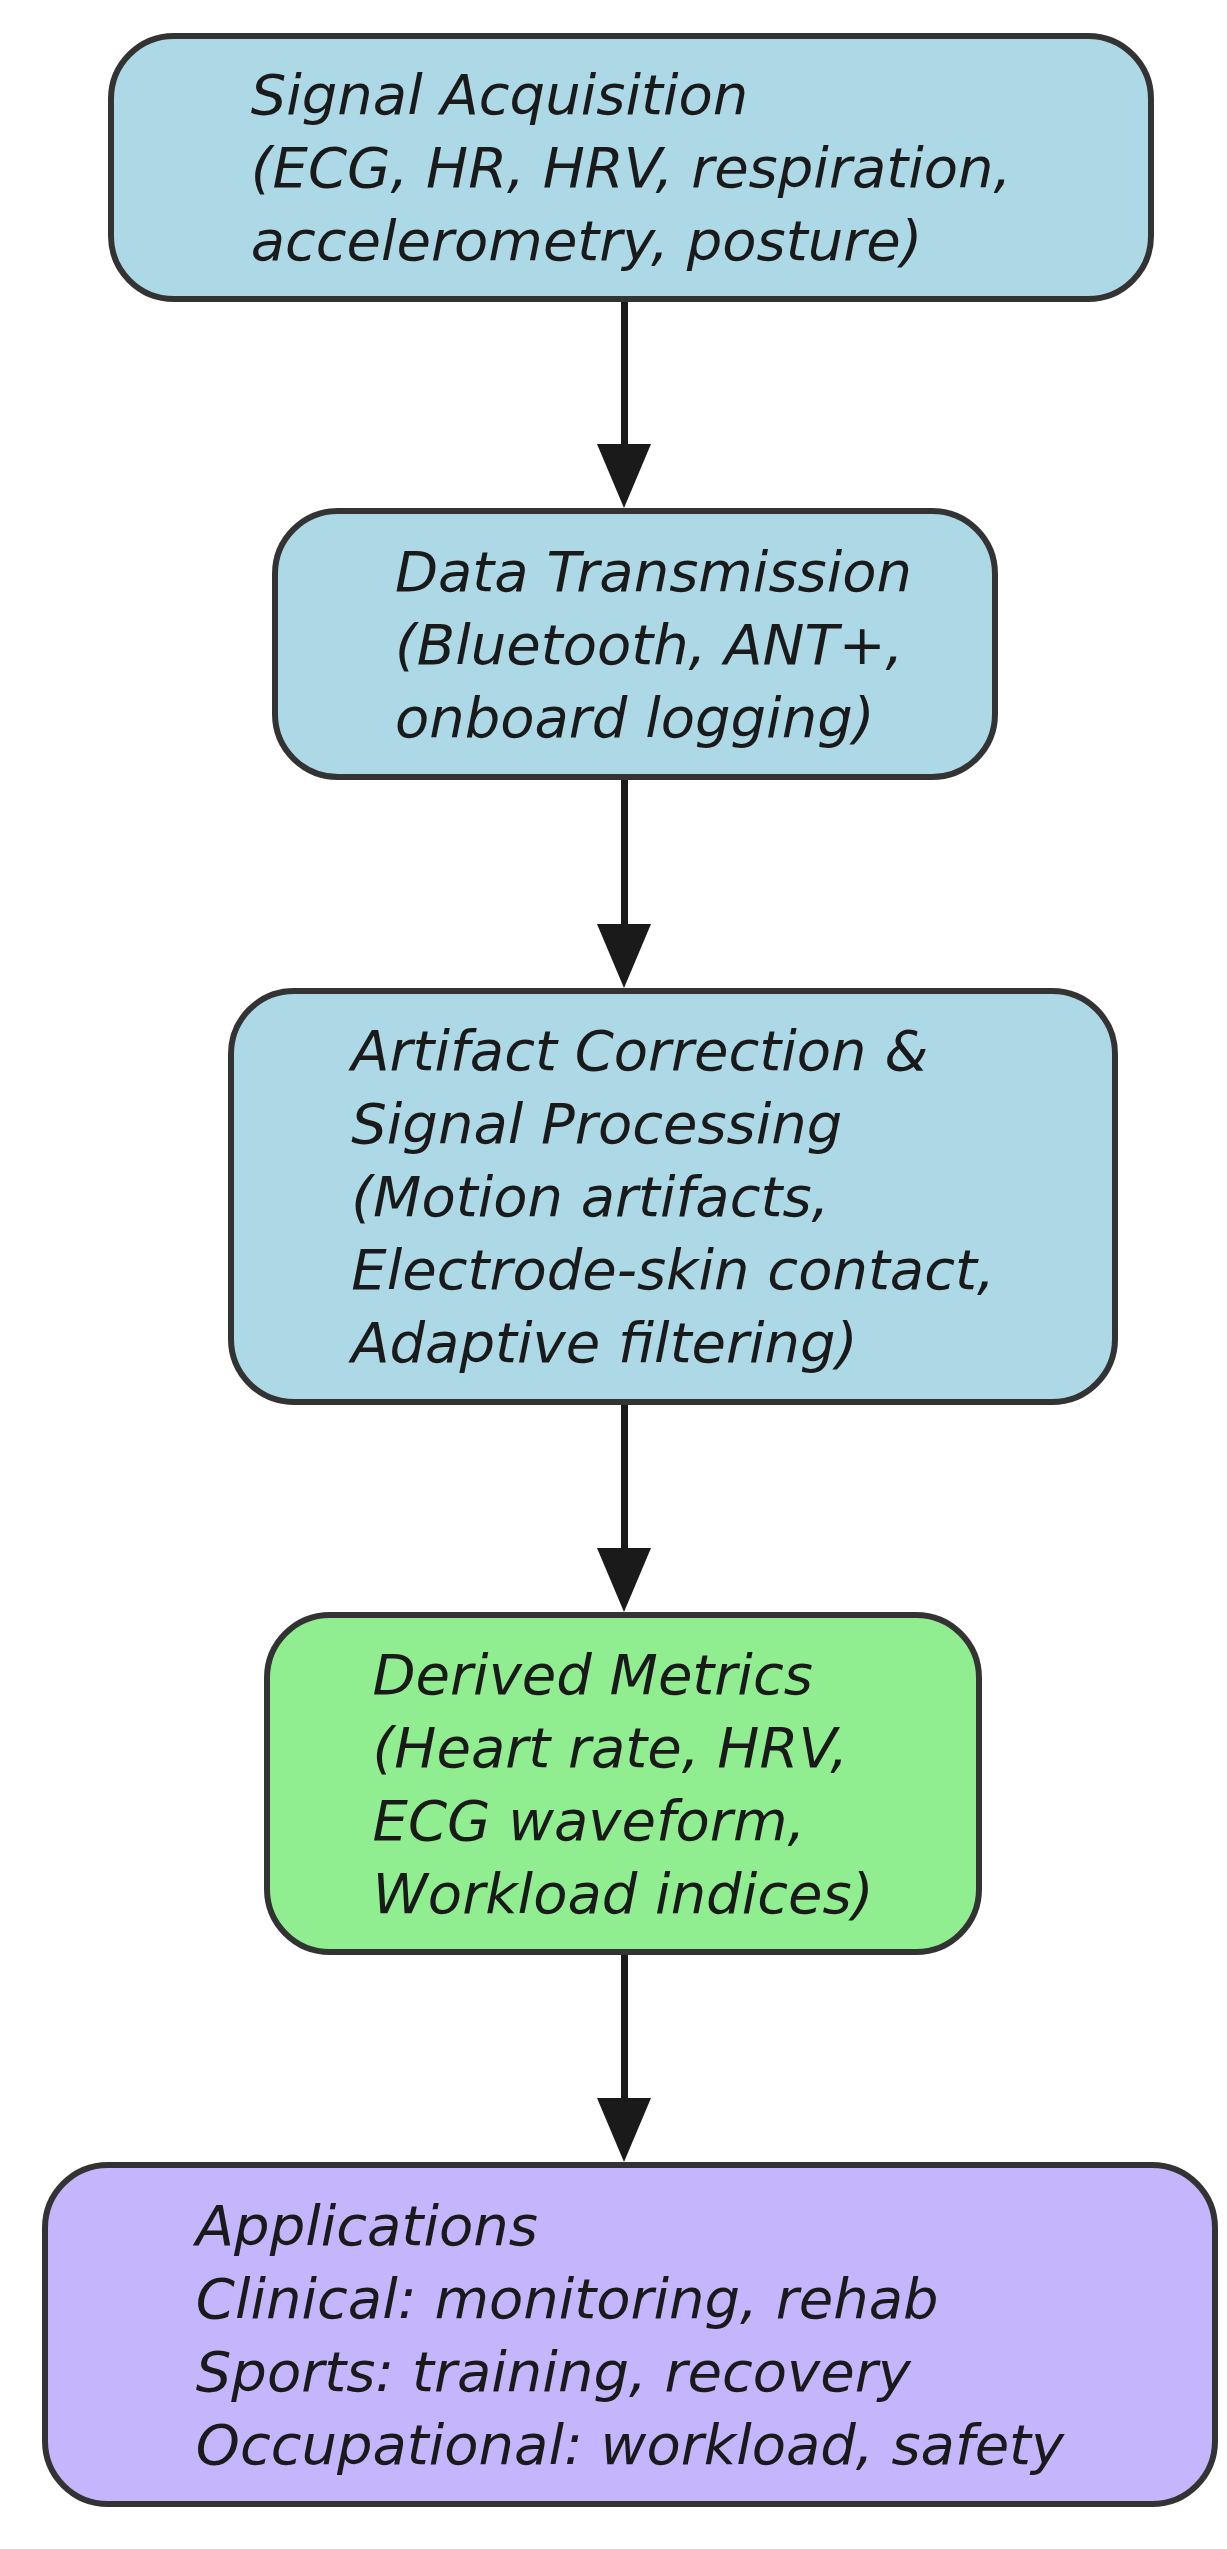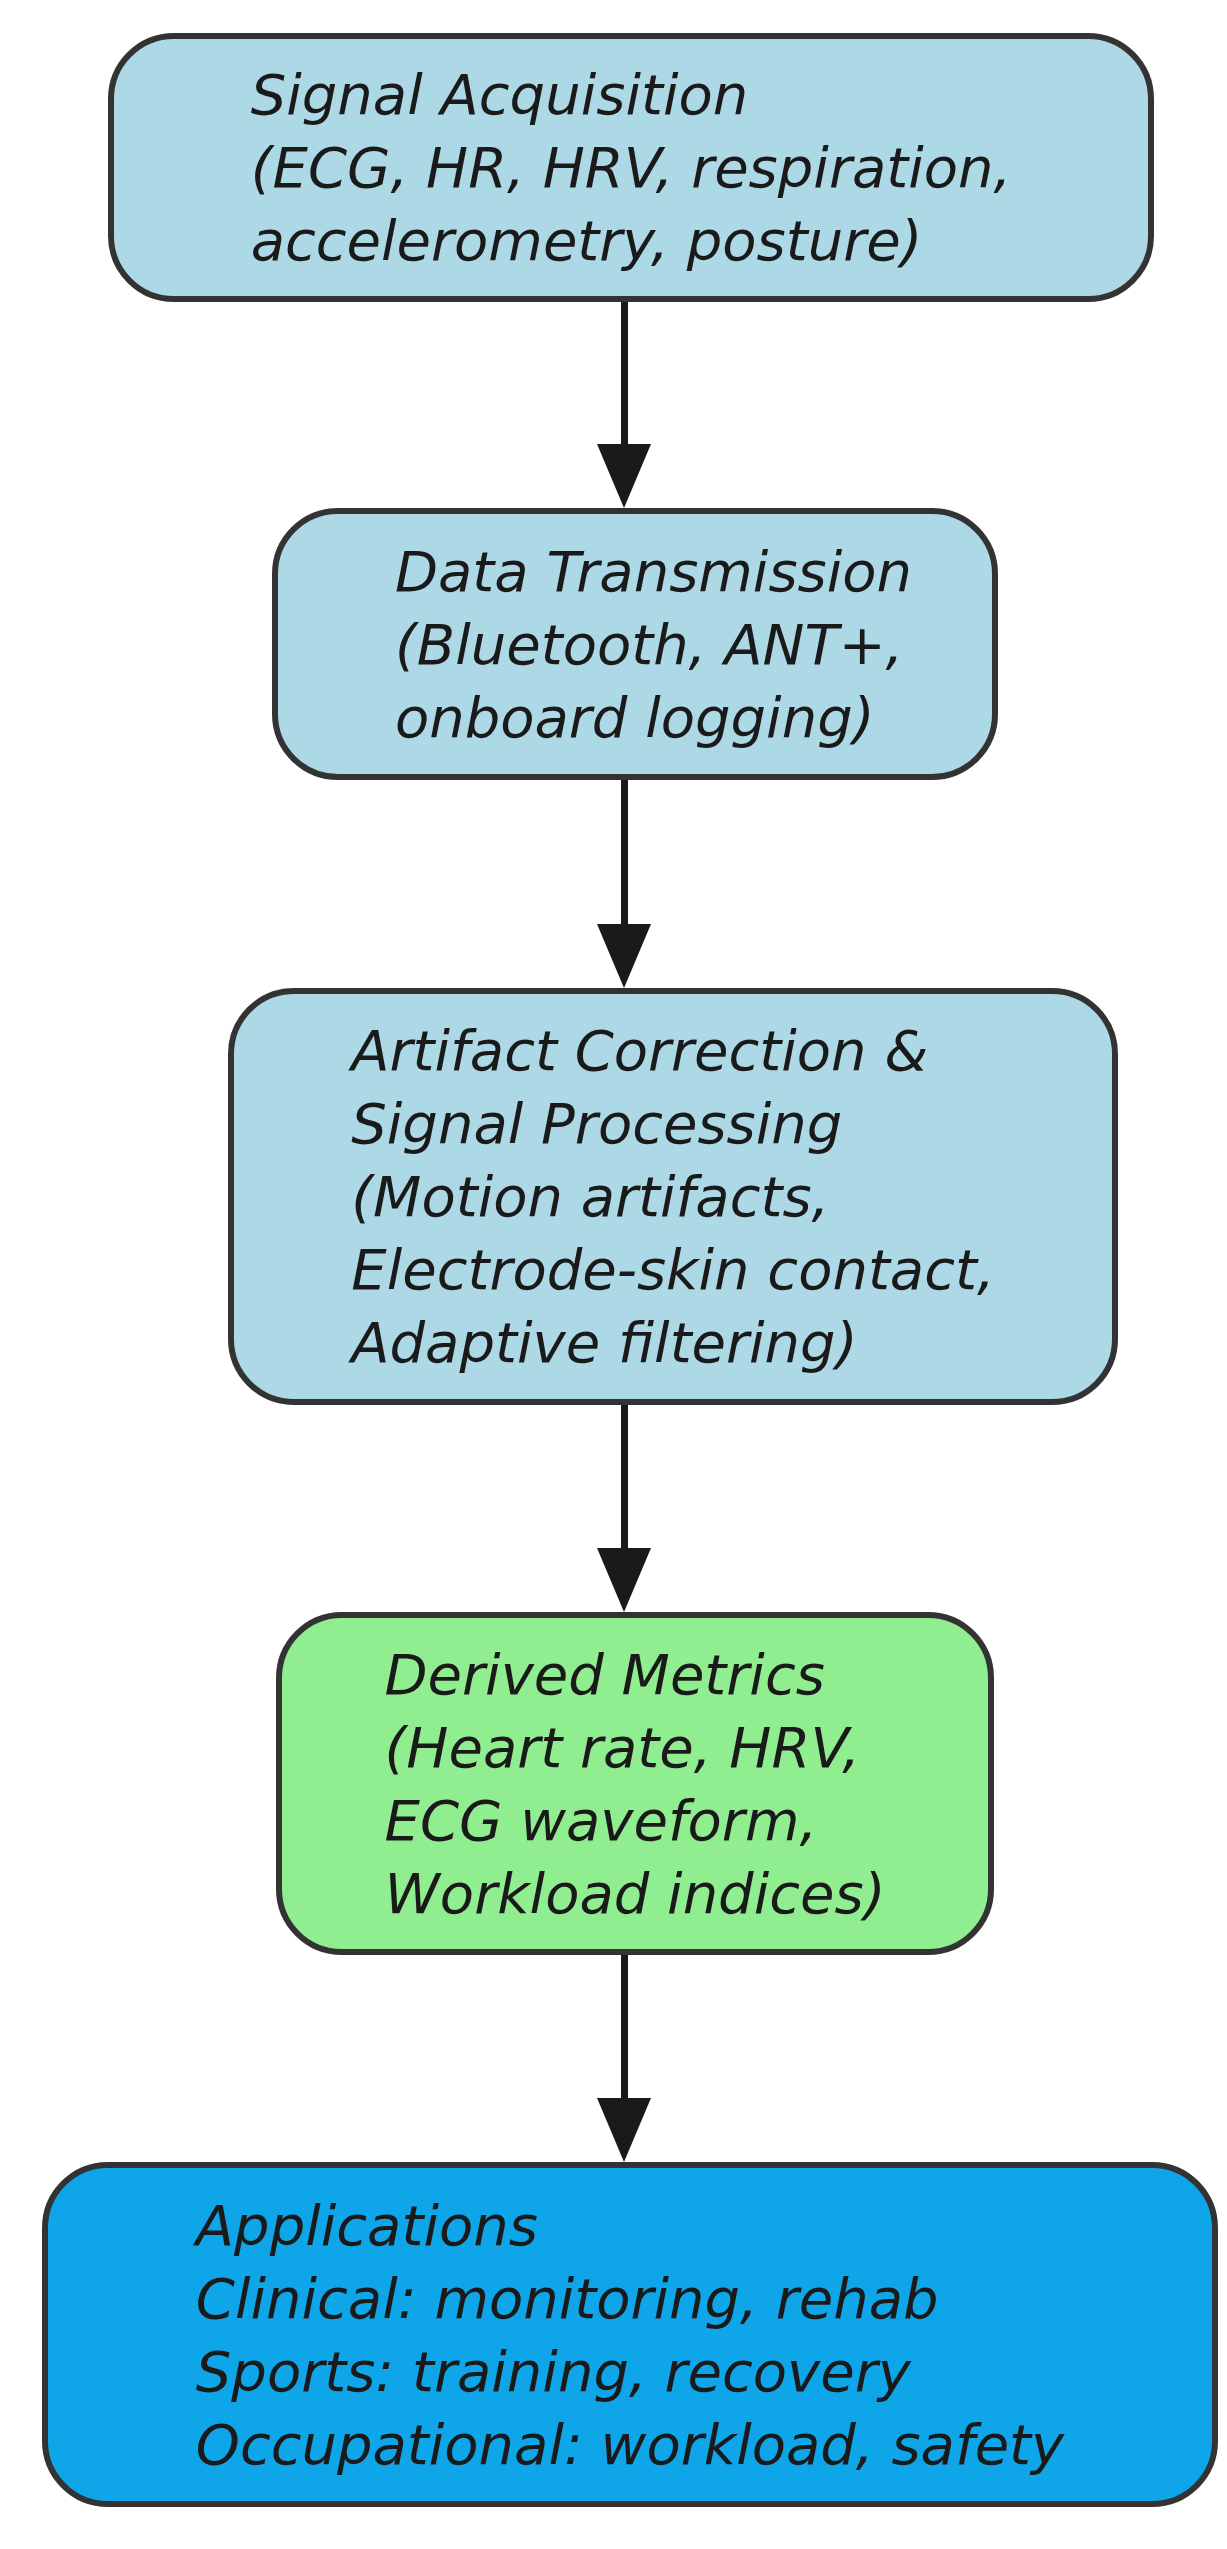--- a/index.html
+++ b/index.html
@@ -26,21 +26,21 @@
     text-align: left;
     white-space: pre-line;
     font-size: 56px;
     line-height: 73px;
     color: #1a1a1a;
     font-style: italic;
   }
   .node-1 { left: 108px; top: 33px;   width: 1046px; height: 269px; }
   .node-2 { left: 272px; top: 508px;  width: 726px;  height: 272px; }
   .node-3 { left: 188px; top: 988px;  width: 890px;  height: 417px; margin-left: 40px; }
-  .node-4 { left: 276px; top: 1612px; width: 718px;  height: 343px; }
+  .node-4 { left: 264px; top: 1612px; width: 718px;  height: 343px; }
   .node-5 { left: 42px;  top: 2162px; width: 1176px; height: 345px; }
 
   .arrow {
     position: absolute;
     width: 54px;
     display: flex;
     flex-direction: column;
     align-items: center;
     color: #1a1a1a;
   }
@@ -99,18 +99,18 @@
   <div class="node node-4" style="background-color: rgb(144, 238, 144);">Derived Metrics
 (Heart rate, HRV,
 ECG waveform,
 Workload indices)</div>
 
   <div class="arrow arrow-4" style="color: rgb(26, 26, 26);">
     <div class="shaft"></div>
     <div class="head"></div>
   </div>
 
-  <div class="node node-5" style="background-color: #0ea5e9;">Applications
+  <div class="node node-5" style="background-color: #c4b5fd;">Applications
 Clinical: monitoring, rehab
 Sports: training, recovery
 Occupational: workload, safety</div>
 
 </div>
 
 </body></html>

